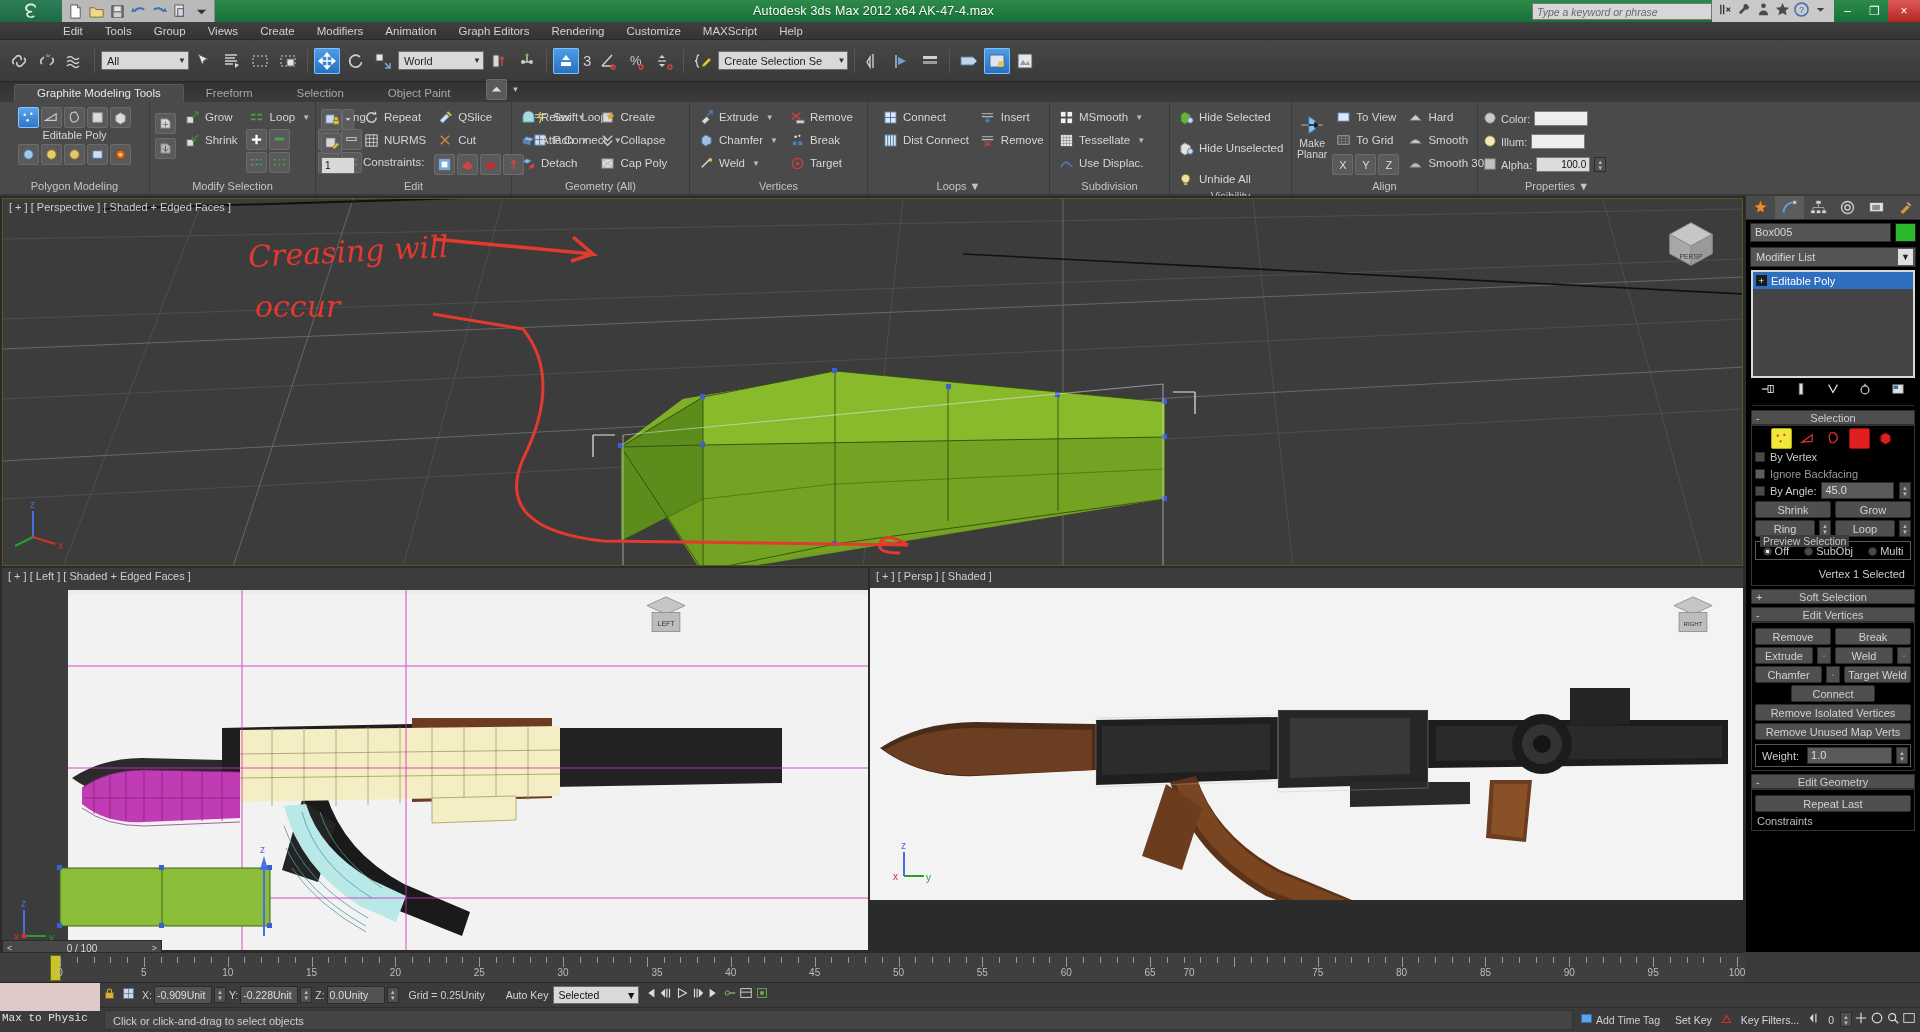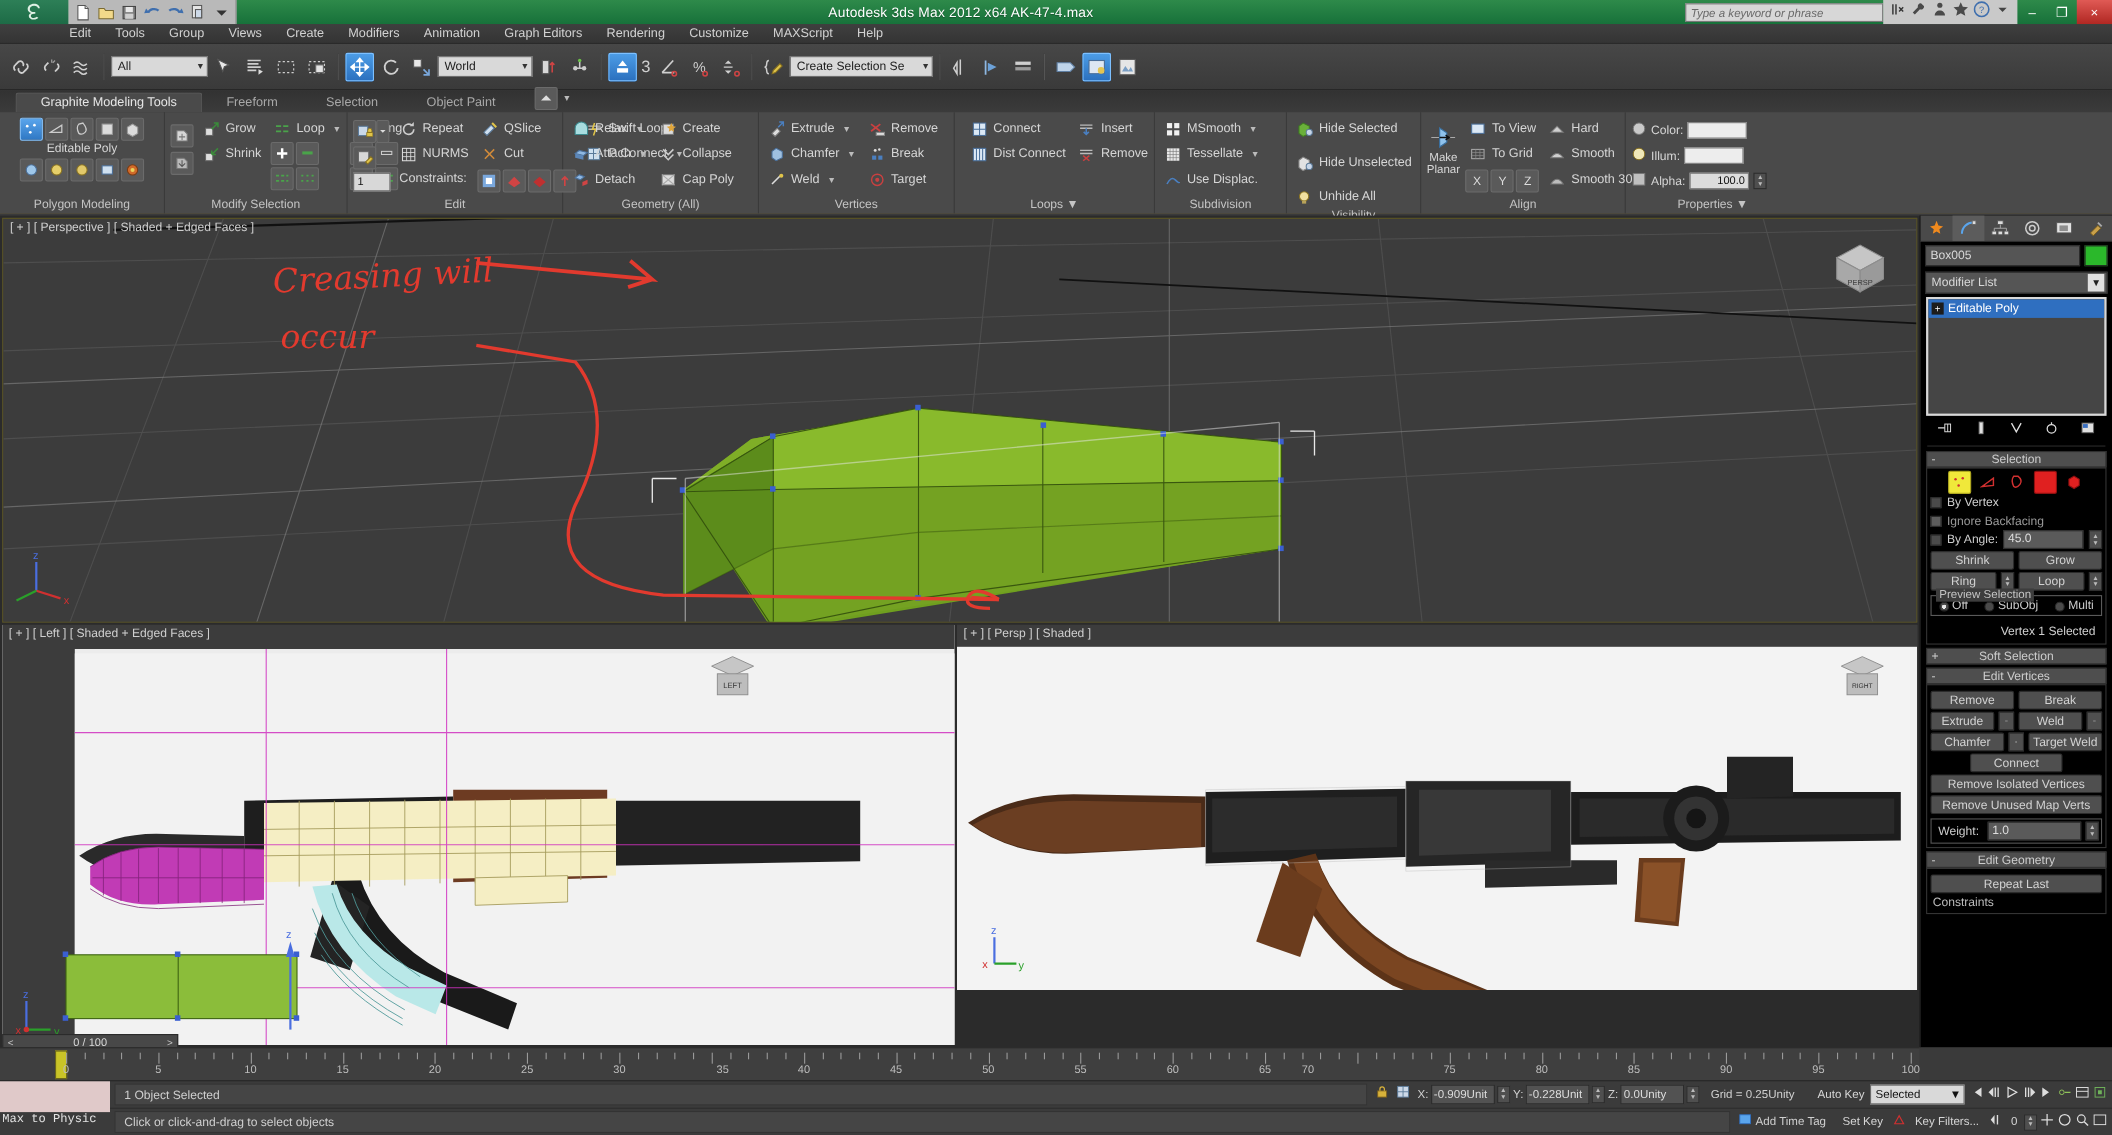--- a/index.html
+++ b/index.html
@@ -1767,21 +1767,20 @@
     </div>
 </div>
 
 <div class="statusbar">
   <div class="maxbox">
     <div class="maxpink"></div>
     <div class="maxlbl">Max to Physic</div>
   </div>
   <div class="statmid">
     <div class="statline">
-      <div class="statmsg">1 Object Selected</div>
       <span style="padding:0 3px"><svg viewBox="0 0 16 16" style="width:13px;height:13px">
             <rect x="3" y="7" width="10" height="7" fill="#d8b23a" stroke="#7a5e1e"></rect>
             <path d="M5.5 7V5a2.5 2.5 0 0 1 5 0v2" fill="none" stroke="#d8b23a" stroke-width="1.4"></path>
           </svg></span>
       <span style="padding:0 3px"><svg viewBox="0 0 16 16" style="width:13px;height:13px">
             <rect x="2" y="2" width="12" height="12" fill="#cdd9e8" stroke="#5b7a99"></rect>
             <path d="M2 8h12M8 2v12" stroke="#5b7a99"></path>
           </svg></span>
       <div class="coordgrp">
         <span class="coord">

